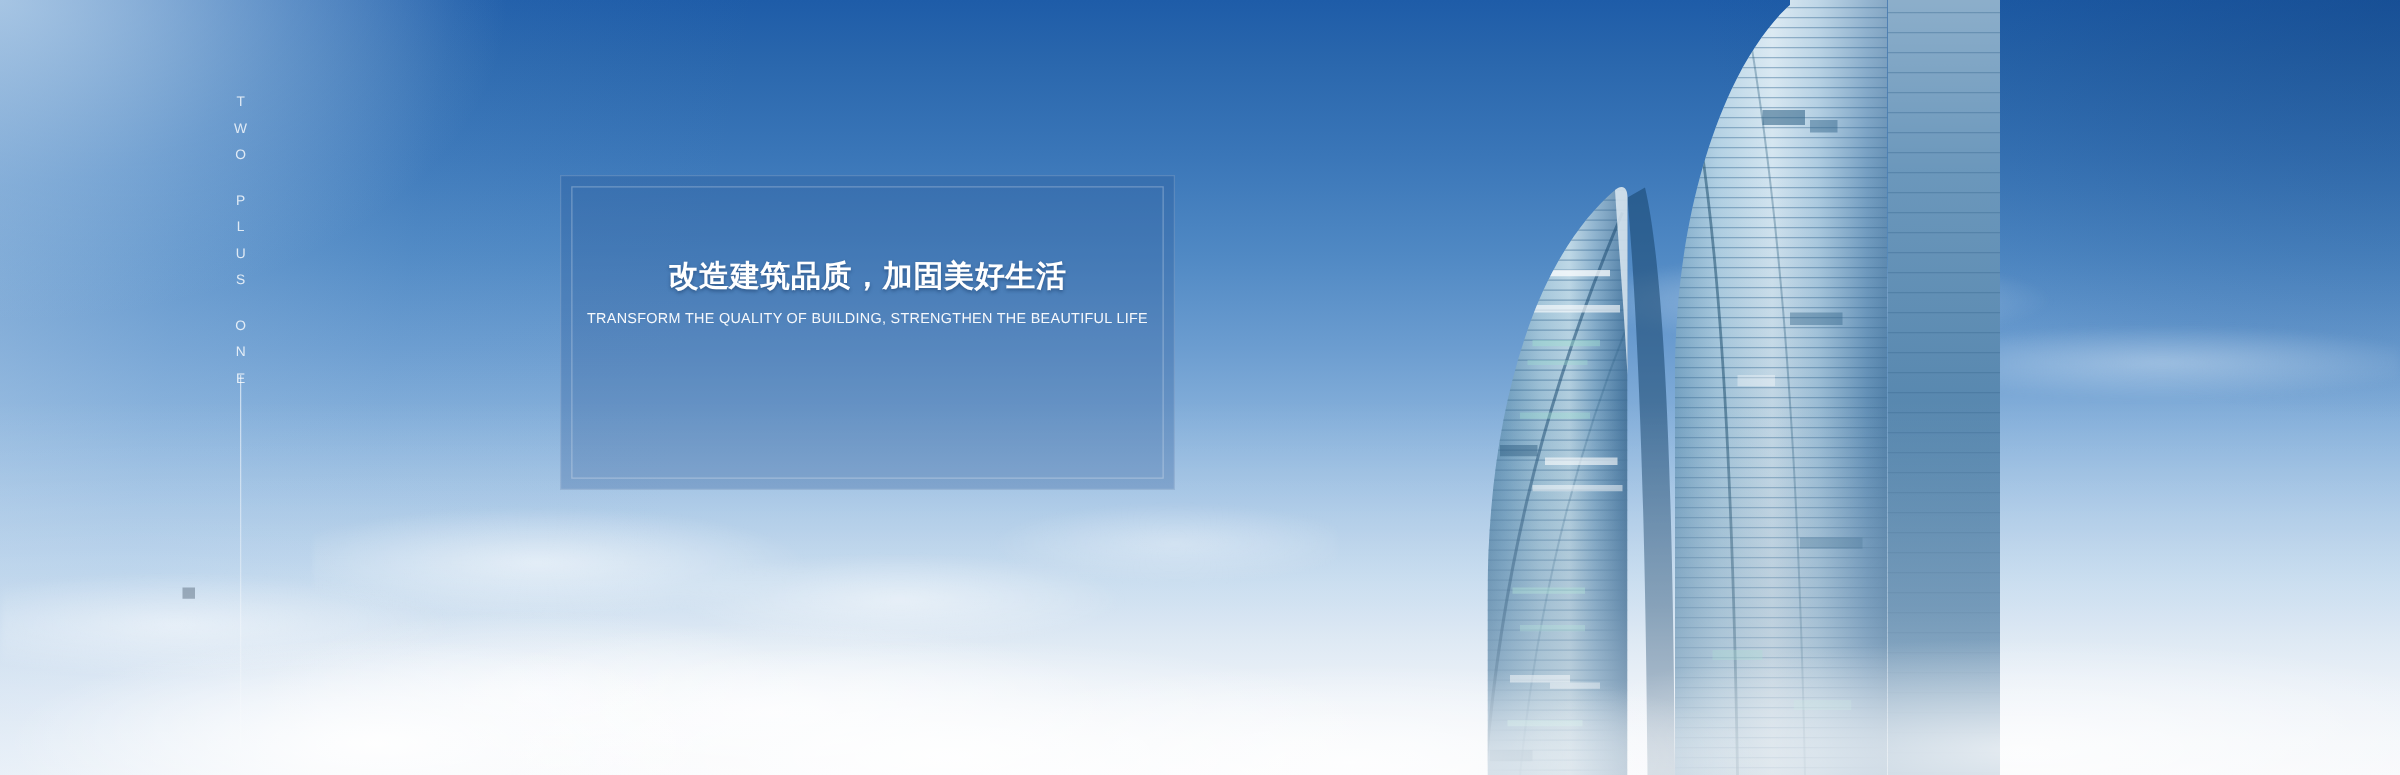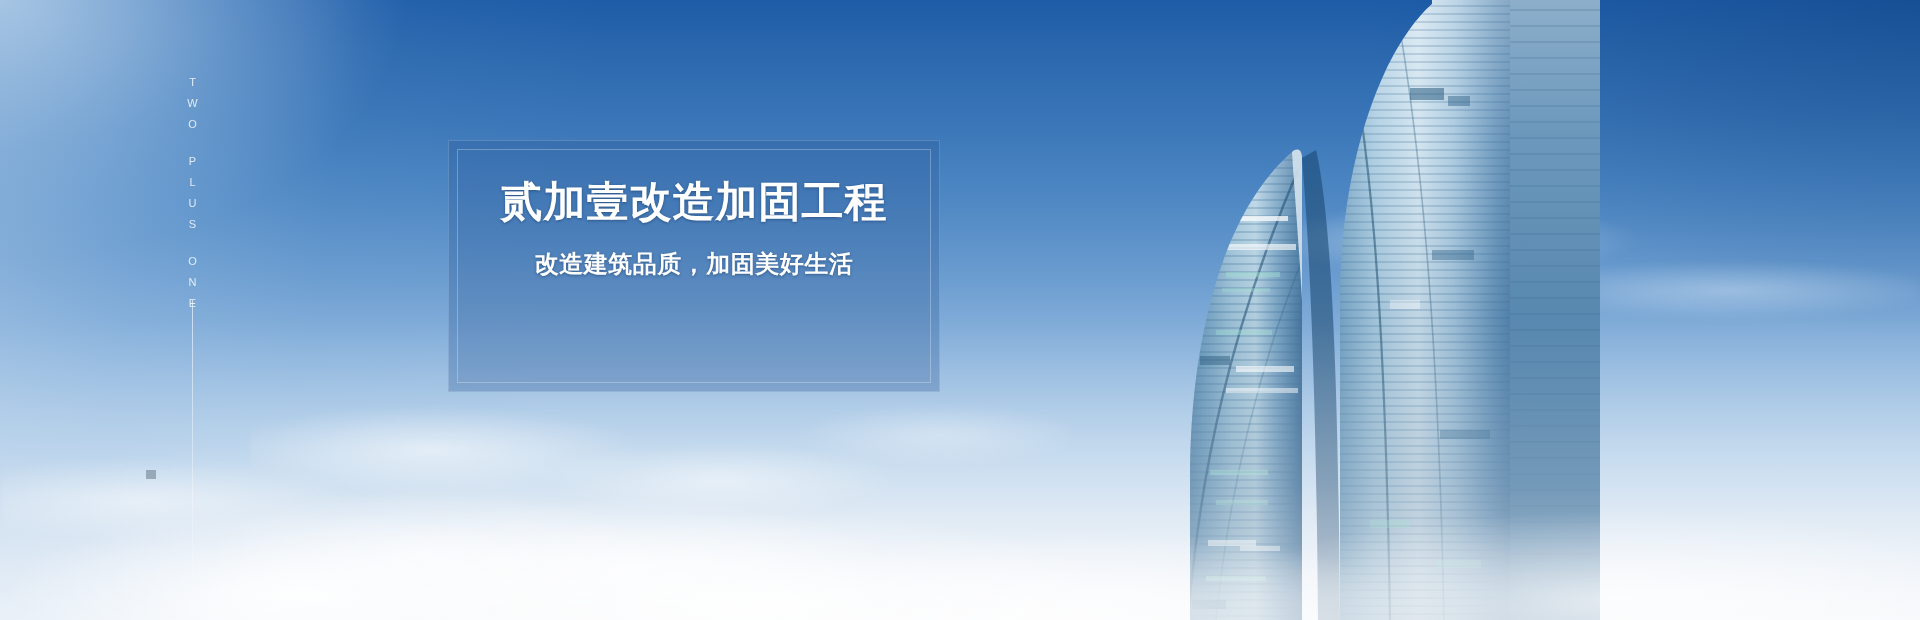--- a/index.html
+++ b/index.html
@@ -471,18 +471,18 @@
     </span>
   </div>
   <div class="brand-line"></div>
   <div class="corner-mark"></div>
 
   <div class="cloudbank"></div>
 
   <div class="textbox">
     <div class="textbox-inner"></div>
     <div class="content">
-      <div class="headline">贰加壹改造加固工程</div>
       <div class="tagline">改造建筑品质，加固美好生活</div>
+      <div class="engline">TRANSFORM THE QUALITY OF BUILDING, STRENGTHEN THE BEAUTIFUL LIFE</div>
     </div>
   </div>
 
 </div>
 
 </body></html>

